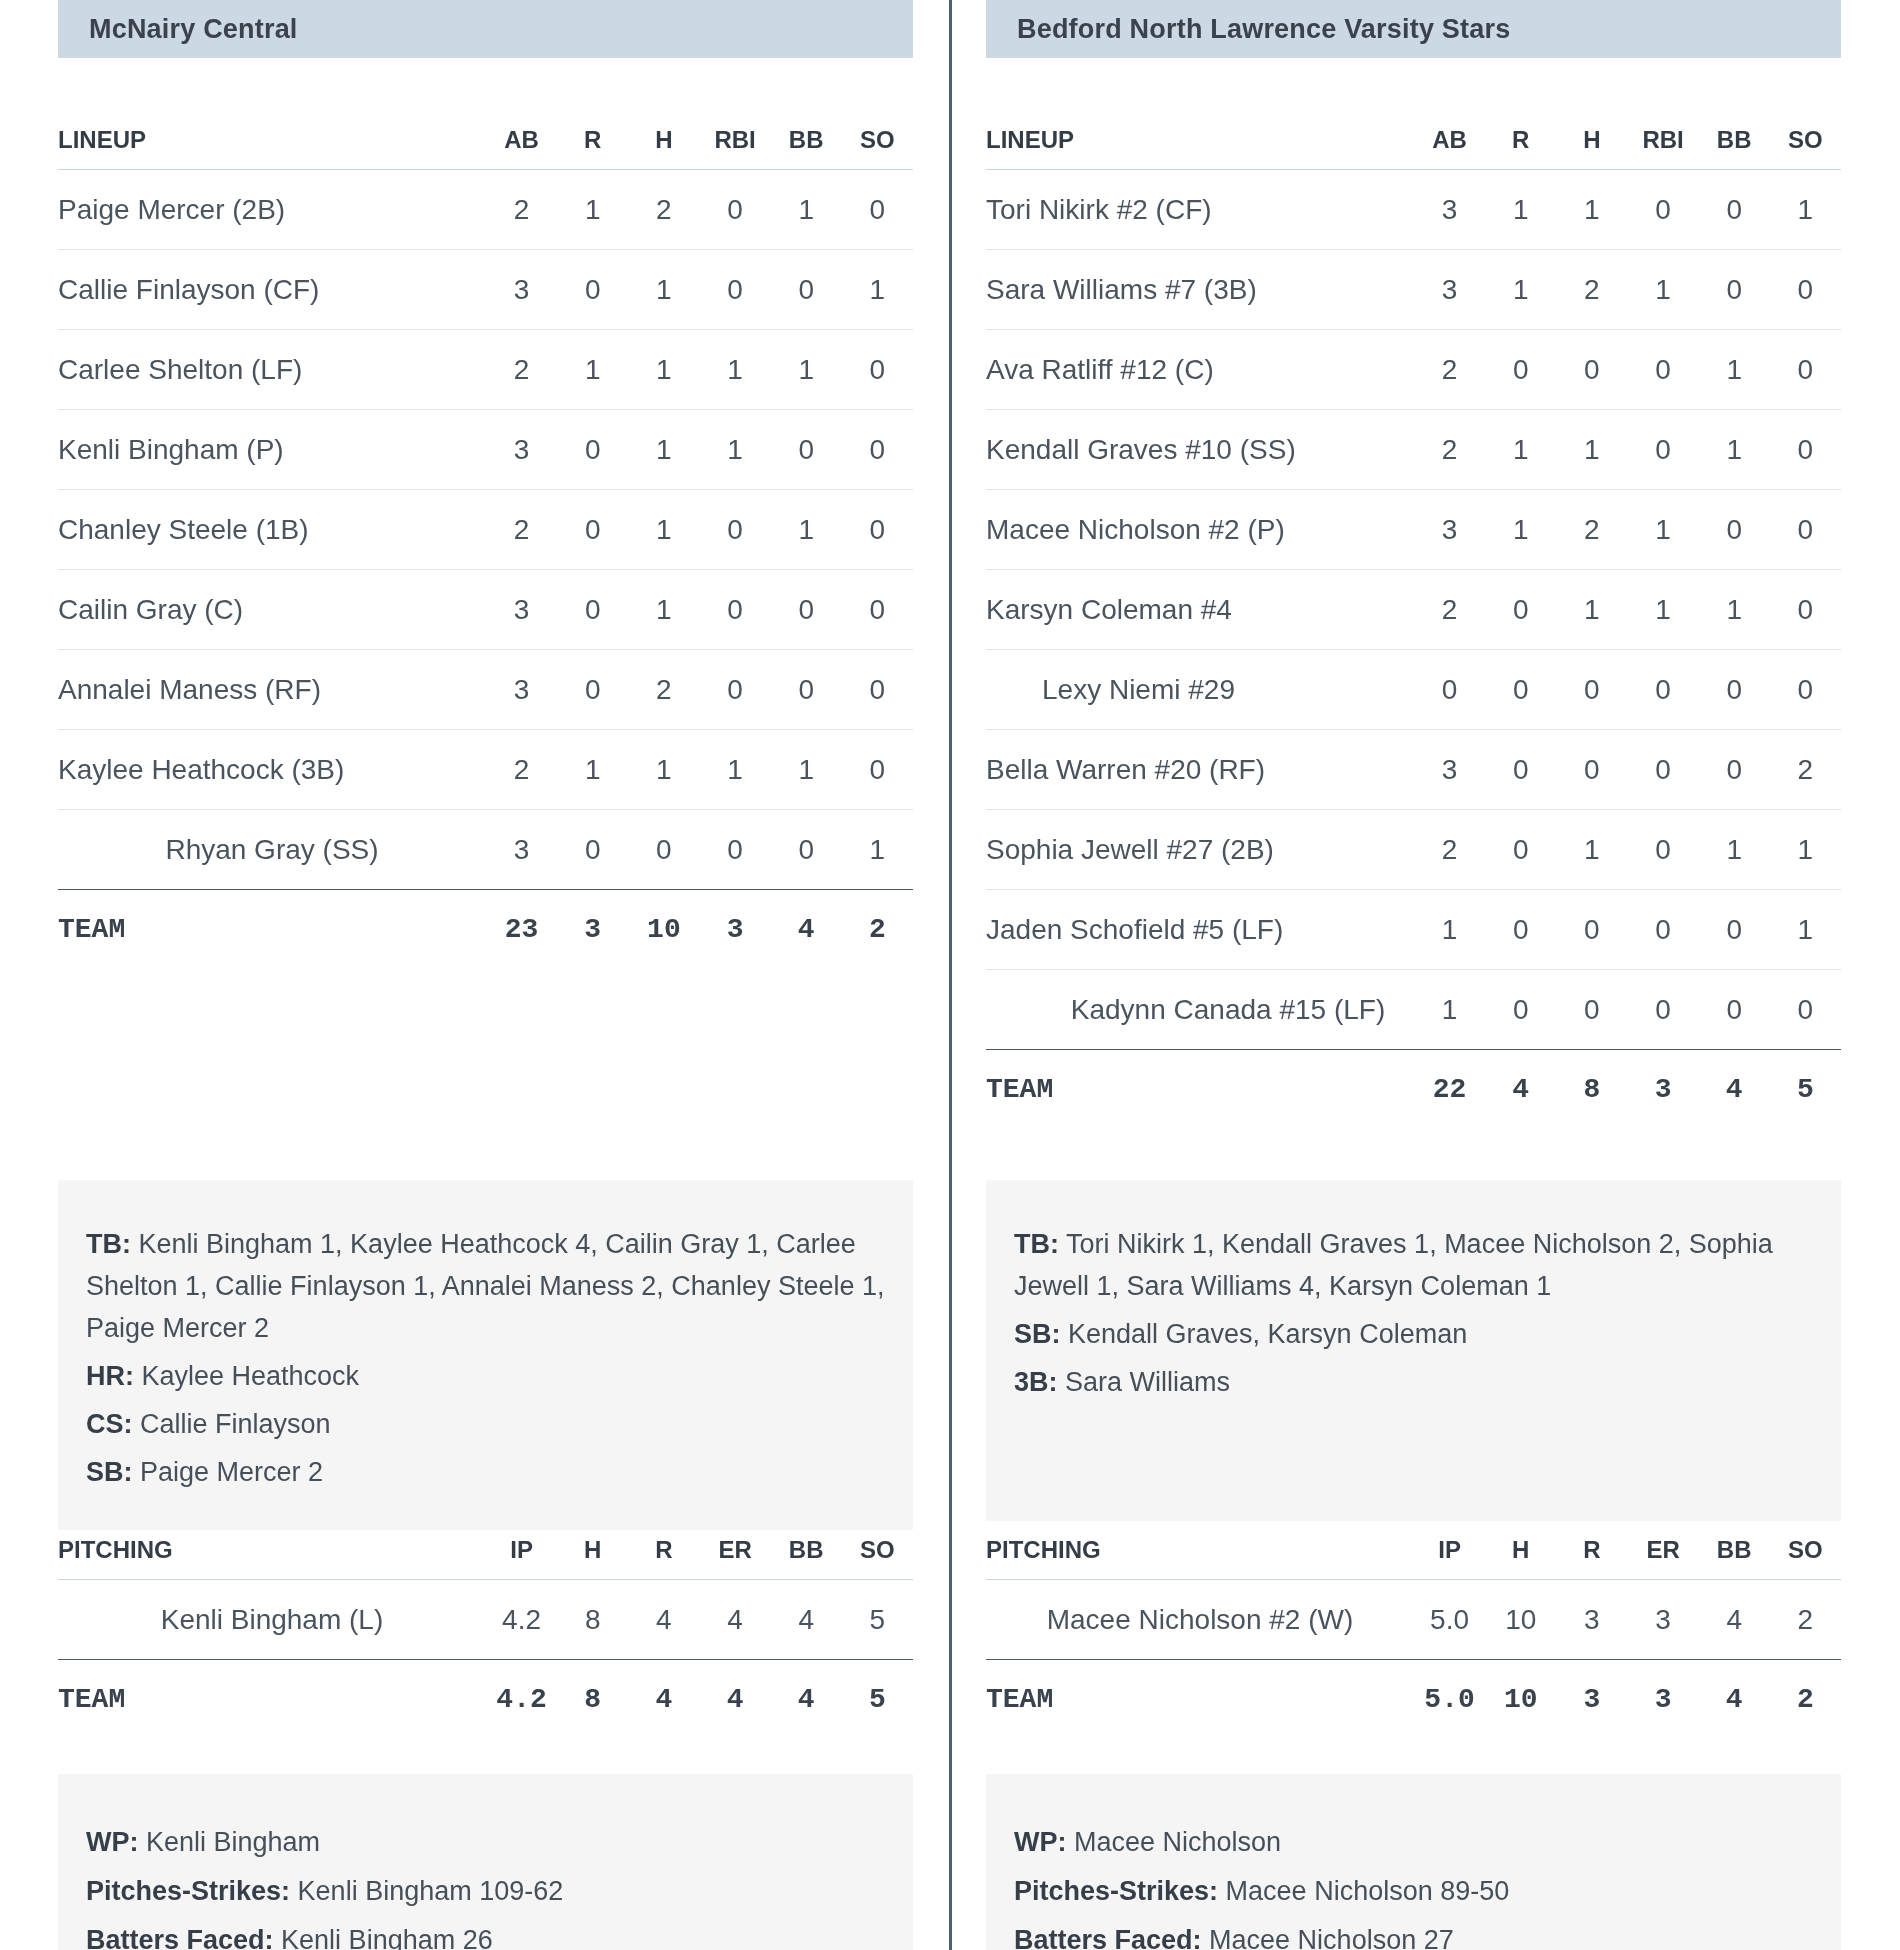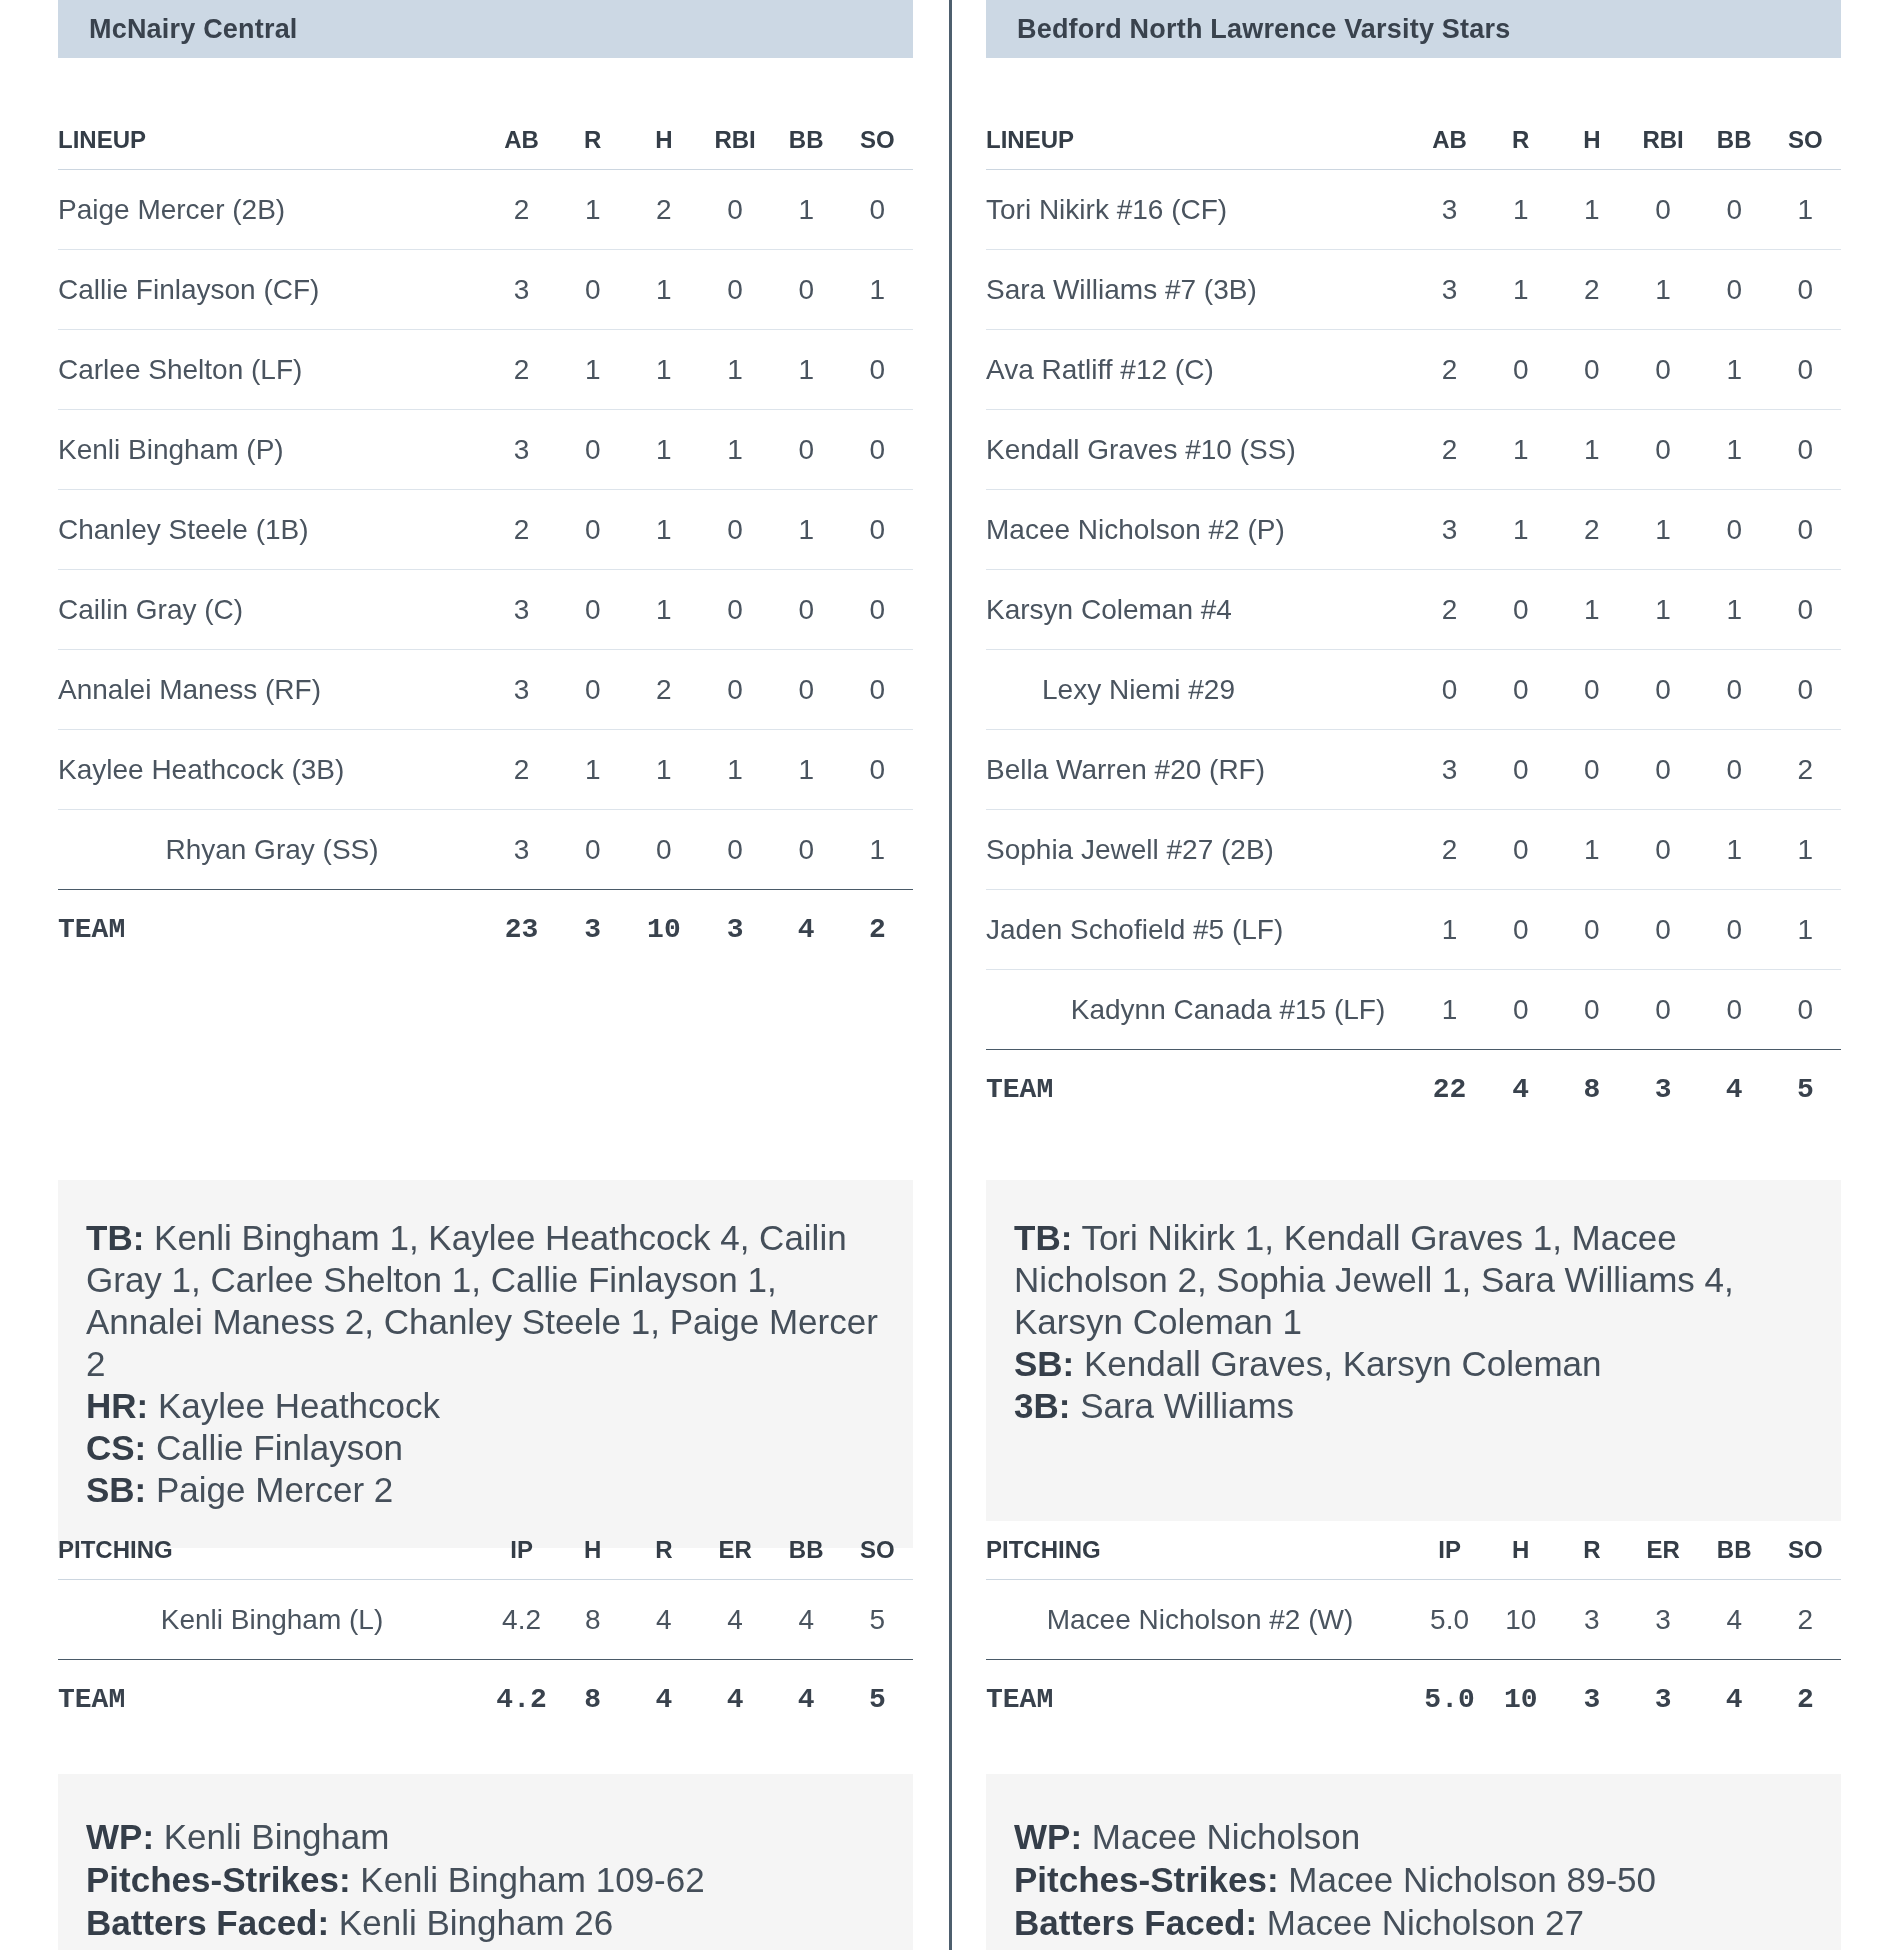--- a/index.html
+++ b/index.html
@@ -106,23 +106,24 @@
     left: 0;
     width: 855px;
     background: #f5f5f5;
     box-sizing: border-box;
     padding: 37px 28px;
   }
   .batting-notes  { top: 1180px; min-height: 341px; }
   .pitching-notes { top: 1774px; height: 278px; padding-top: 41px; }
 
   .note-line {
-    font-size: 35px;
+    font-size: 27px;
     line-height: 42px;
     color: #454f5a;
+    margin-top: 6px;
   }
   .pitching-notes .note-line { line-height: 43px; }
   .note-line .note-label {
     font-weight: 700;
     color: #353e49;
   }
 </style>
 </head>
 <body>
 
@@ -337,21 +338,21 @@
               <th class="num">AB</th>
               <th class="num">R</th>
               <th class="num">H</th>
               <th class="num">RBI</th>
               <th class="num">BB</th>
               <th class="num">SO</th>
             </tr>
           </thead>
         <tbody>
             <tr>
-              <td class="name">Tori Nikirk #16 (CF)</td>
+              <td class="name">Tori Nikirk #2 (CF)</td>
               <td class="num">3</td>
               <td class="num">1</td>
               <td class="num">1</td>
               <td class="num">0</td>
               <td class="num">0</td>
               <td class="num">1</td>
             </tr>
             <tr>
               <td class="name">Sara Williams #7 (3B)</td>
               <td class="num">3</td>

